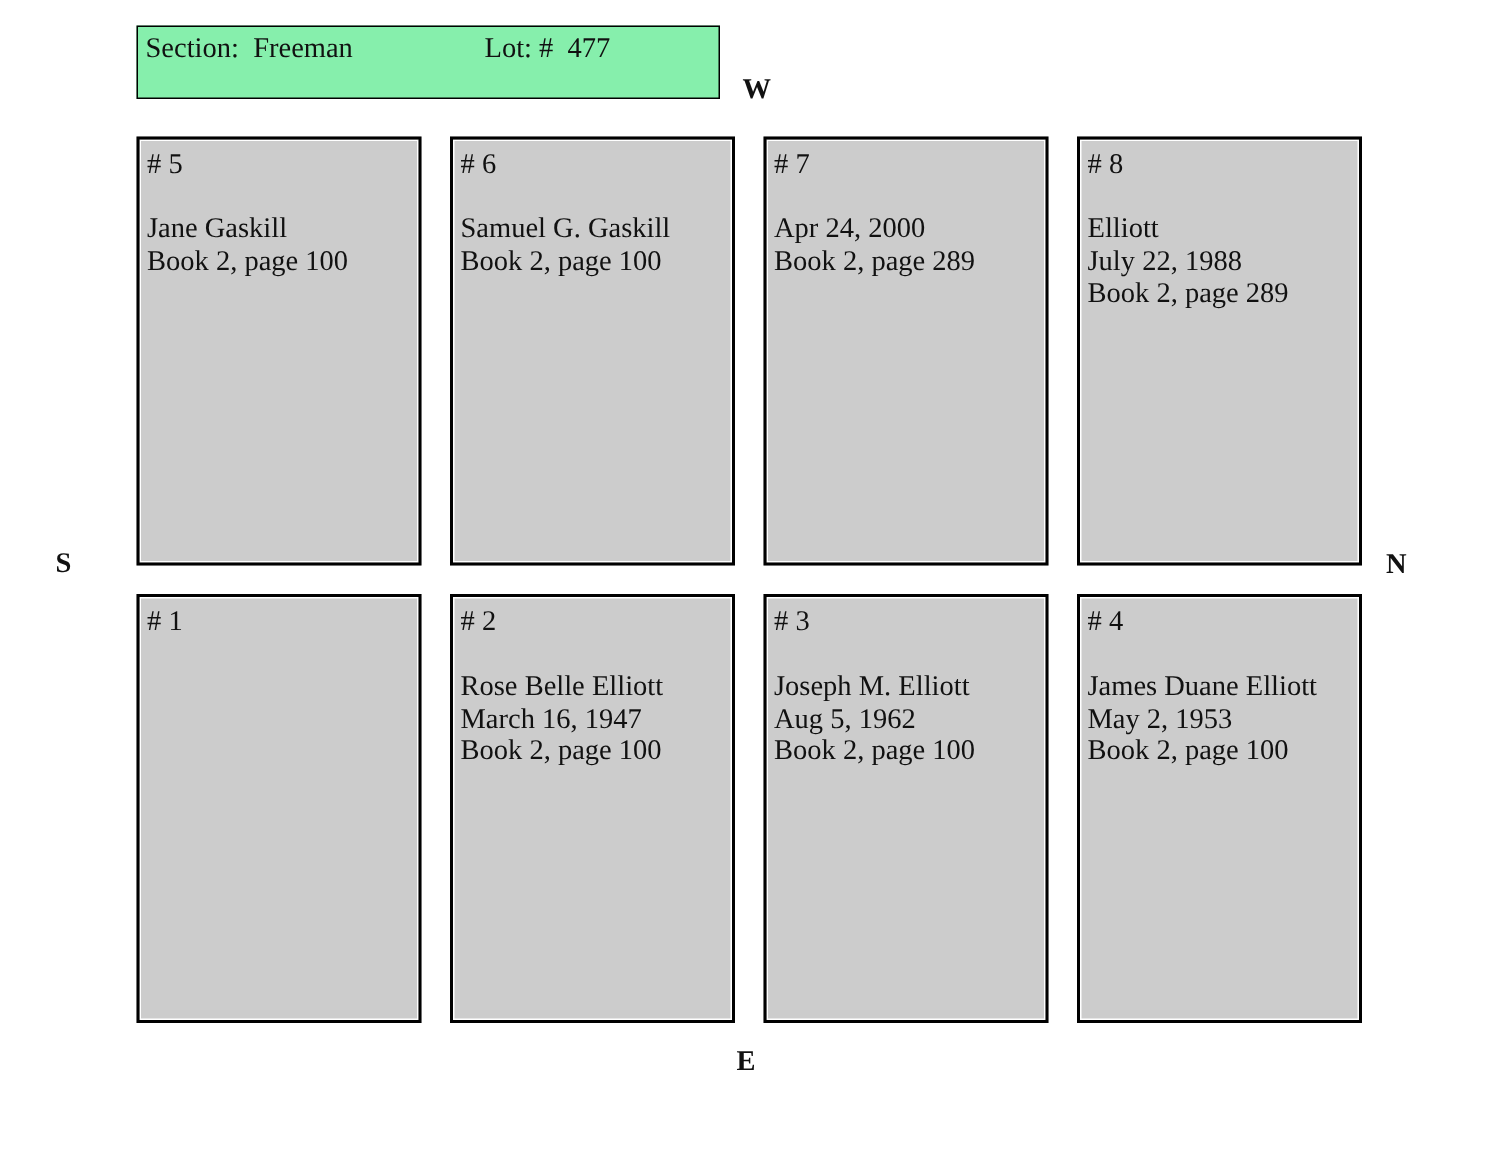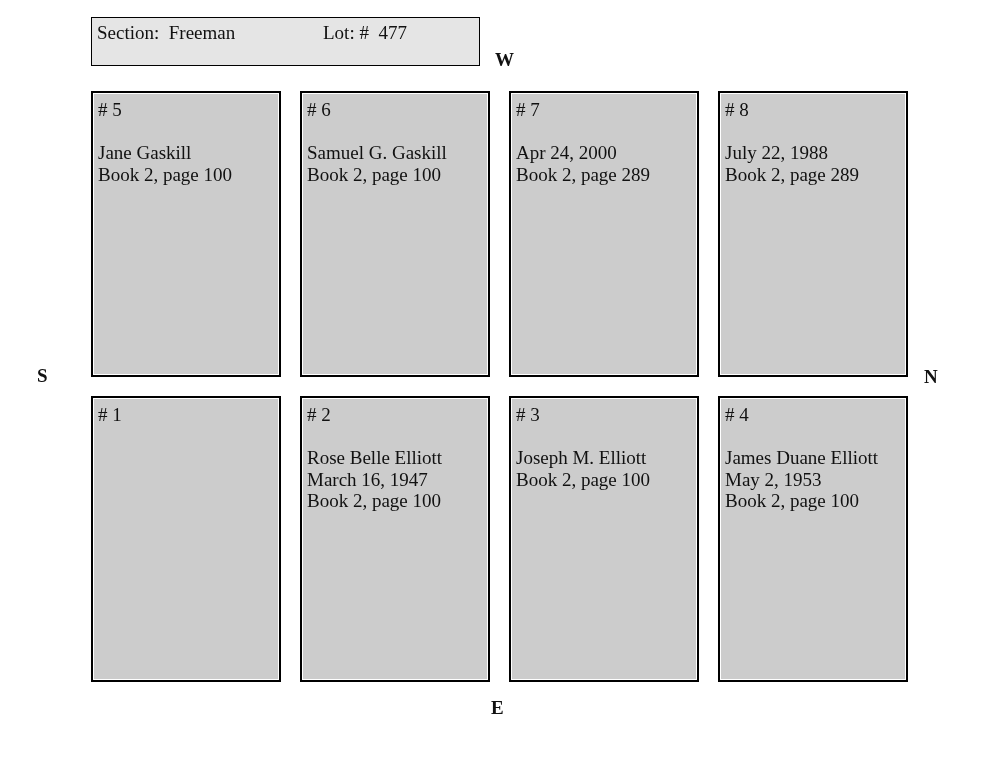--- a/index.html
+++ b/index.html
@@ -2,21 +2,21 @@
 <html><head>
   <meta charset="utf-8">
   <style>
     html, body { margin: 0; padding: 0; background: #ffffff; }
     body {
       width: 1000px; height: 773px; position: relative; overflow: hidden;
       font-family: "Liberation Serif", "DejaVu Serif", serif; color: #111;
     }
     .header-box {
       position: absolute; left: 91px; top: 17px; width: 389px; height: 49px;
-      border: 1.5px solid #000; box-sizing: border-box; background: #e5e5e5;
+      border: 1.5px solid #000; box-sizing: border-box; background: #86efac;
       font-size: 19px;
     }
     .header-box .section { position: absolute; left: 5px; top: 4px; white-space: pre; }
     .header-box .lot { position: absolute; left: 231px; top: 4px; white-space: pre; }
     .compass {
       position: absolute; font-weight: bold; font-size: 19px;
     }
     .plot {
       position: absolute; width: 190px; height: 286px; box-sizing: border-box;
       border: 2.5px solid #000; background: #cccccc;
@@ -49,36 +49,38 @@
   <span class="line">Samuel G. Gaskill</span>
   <span class="line">Book 2, page 100</span>
 </div>
 <div class="plot" style="left:509px; top:91px;">
   <span class="num"># 7</span>
   <span class="line">Apr 24, 2000</span>
   <span class="line">Book 2, page 289</span>
 </div>
 <div class="plot" style="left:718px; top:91px;">
   <span class="num"># 8</span>
+  <span class="line">Elliott</span>
   <span class="line">July 22, 1988</span>
   <span class="line">Book 2, page 289</span>
 </div>
 
 <div class="plot" style="left:91px; top:396px;">
   <span class="num"># 1</span>
 </div>
 <div class="plot" style="left:300px; top:396px;">
   <span class="num"># 2</span>
   <span class="line">Rose Belle Elliott</span>
   <span class="line">March 16, 1947</span>
   <span class="line">Book 2, page 100</span>
 </div>
 <div class="plot" style="left:509px; top:396px;">
   <span class="num"># 3</span>
   <span class="line">Joseph M. Elliott</span>
+  <span class="line">Aug 5, 1962</span>
   <span class="line">Book 2, page 100</span>
 </div>
 <div class="plot" style="left:718px; top:396px;">
   <span class="num"># 4</span>
   <span class="line">James Duane Elliott</span>
   <span class="line">May 2, 1953</span>
   <span class="line">Book 2, page 100</span>
 </div>
 
 </body></html>

